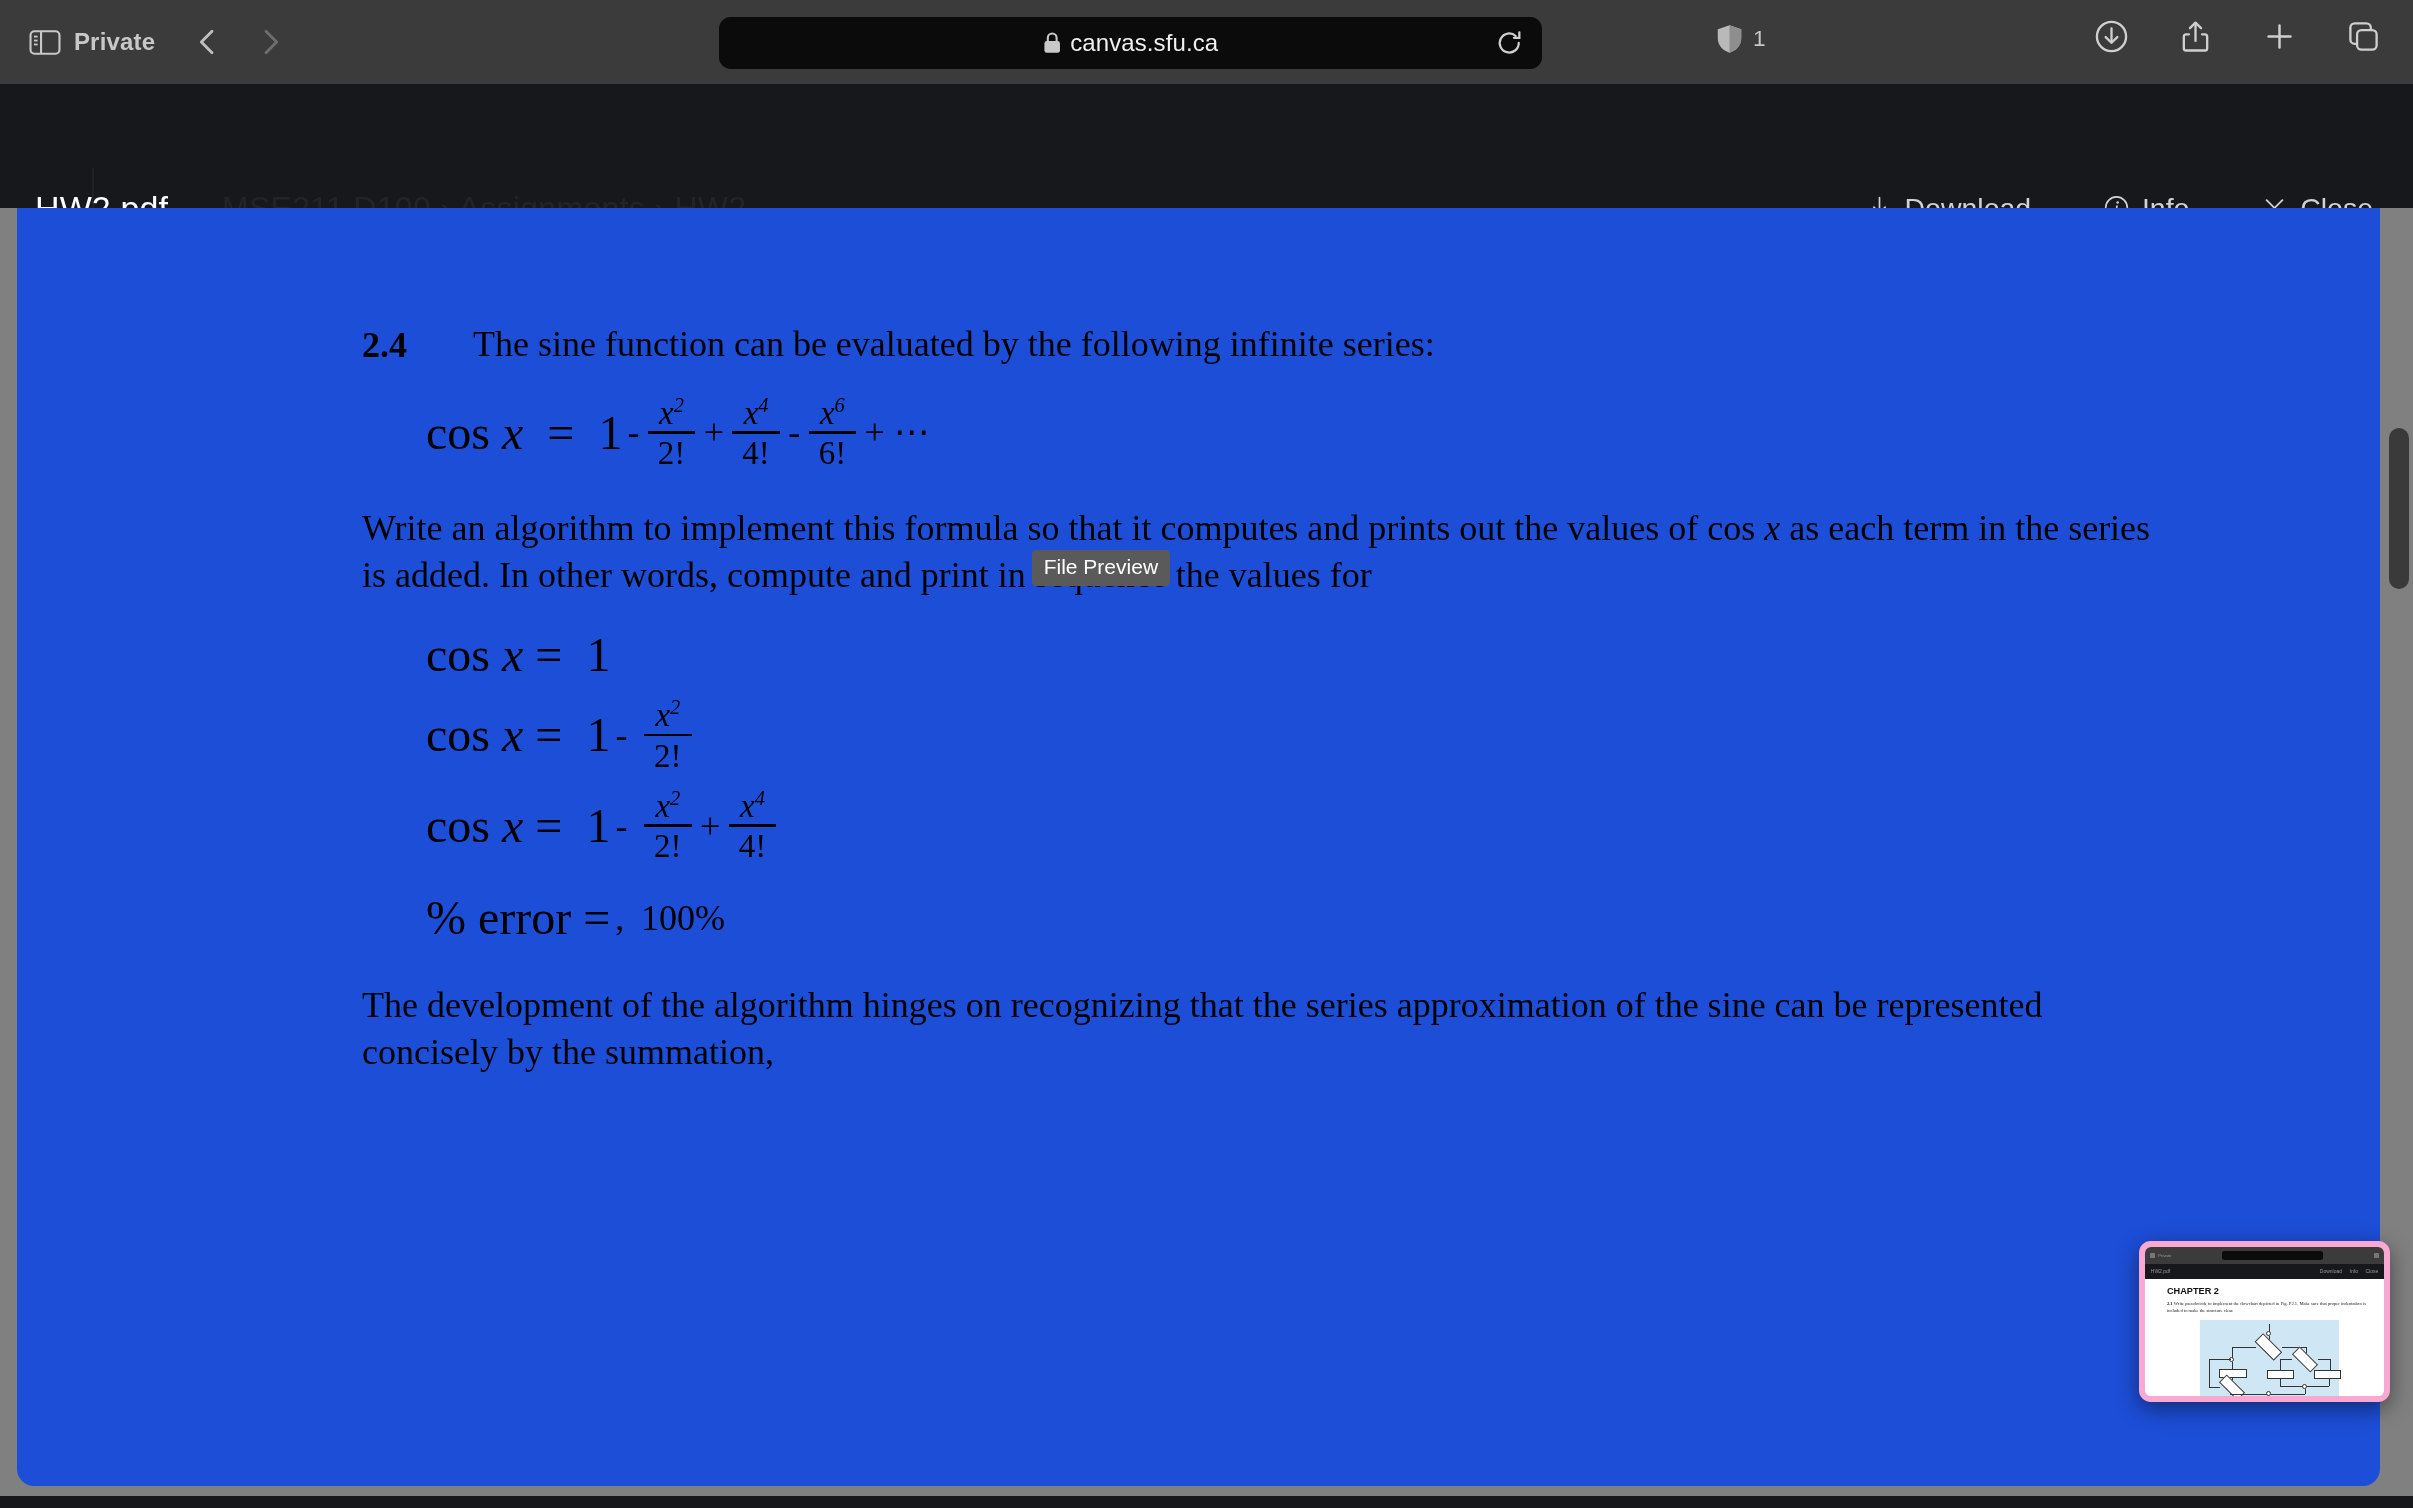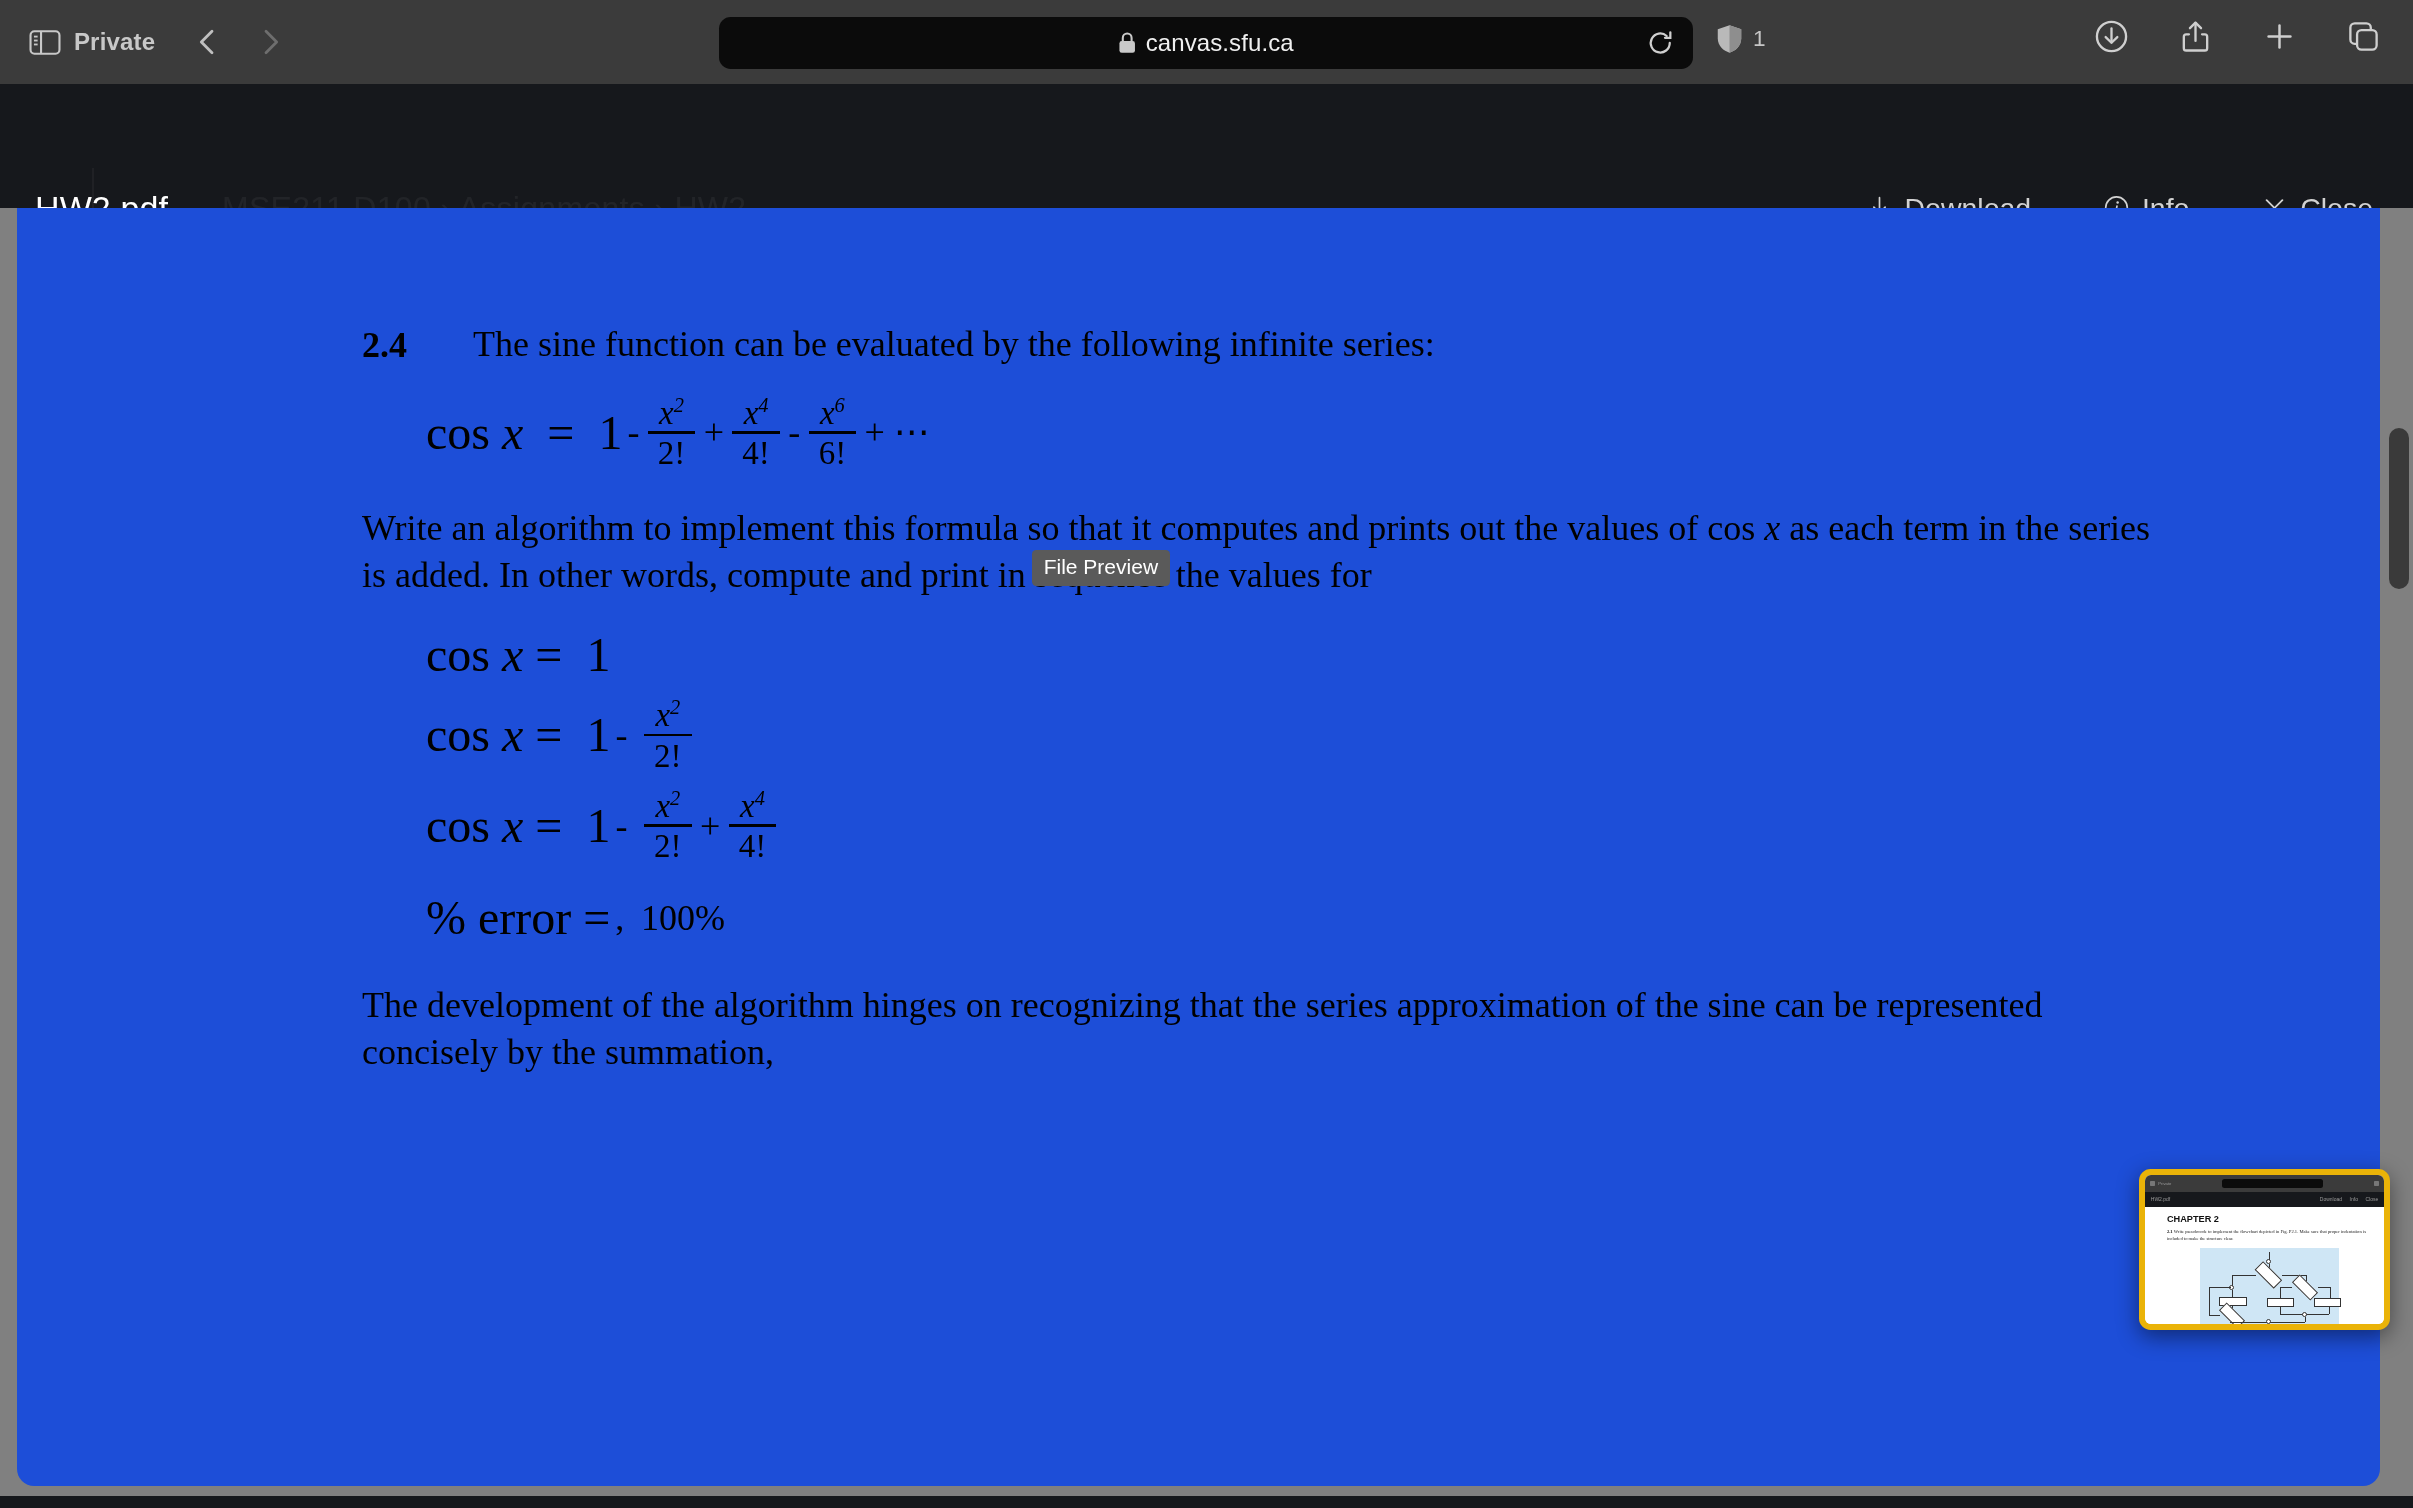--- a/index.html
+++ b/index.html
@@ -22,21 +22,21 @@
     display: flex; align-items: center; gap: 13.4px;
     color: #c8c8c8; font-size: 24px; font-weight: 600;
     letter-spacing: 0.2px;
   }
   .private-icon { width: 32px; height: 25px; display:block; }
   .nav-arrows { display: flex; align-items: center; margin-left: 37px; gap: 30px; }
   .nav-arrow { width: 32px; height: 32px; display:block; }
 
   .tb-center {
     position: absolute; left: 719px; top: 17px;
-    width: 974px; height: 52px;
+    width: 823px; height: 52px;
     background: #0b0b0b;
     border-radius: 11.7px;
     display: flex; align-items: center; justify-content: center;
     gap: 9px;
   }
   .url-lock { width: 18.4px; height: 22px; display:block; }
   .url-text { color: #f0f0f0; font-size: 24px; letter-spacing: 0.1px; }
   .reload-btn {
     position: absolute; right: 18.4px; top: 50%; transform: translateY(-50%);
     width: 28.5px; height: 28.5px;
@@ -153,23 +153,23 @@
     position: absolute; left: 1032px; top: 550px;
     background: #5a5a5a; color: #ffffff;
     font-family: "Liberation Sans", sans-serif;
     font-size: 21px; padding: 5px 11.7px 6.7px;
     border-radius: 4.2px; white-space: nowrap;
     z-index: 40;
   }
 
   
   .thumb-wrap {
-    position: absolute; left: 2139px; top: 1169px;
+    position: absolute; left: 2139px; top: 1241px;
     width: 251px; height: 161px;
-    background: #eab308;
+    background: #f9a8d4;
     border-radius: 11.7px;
     padding: 5.9px;
     box-shadow: 0 6.7px 22px rgba(0,0,0,0.45);
     z-index: 50;
     overflow: hidden;
   }
   .thumb-inner {
     width: 100%; height: 100%;
     background: #ffffff;
     border-radius: 5.9px;

